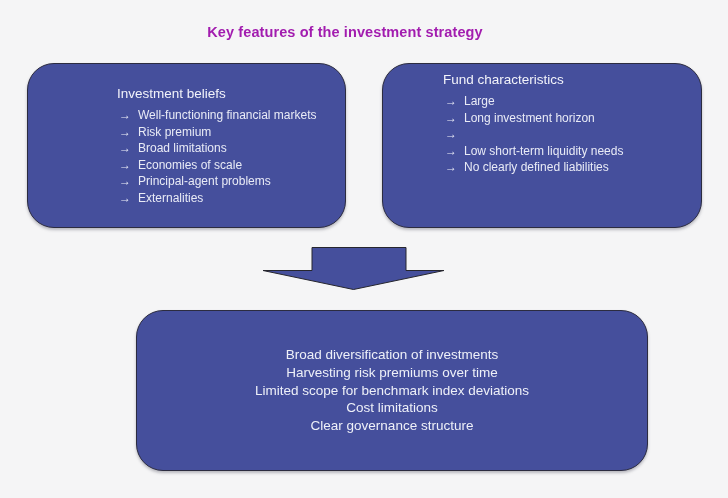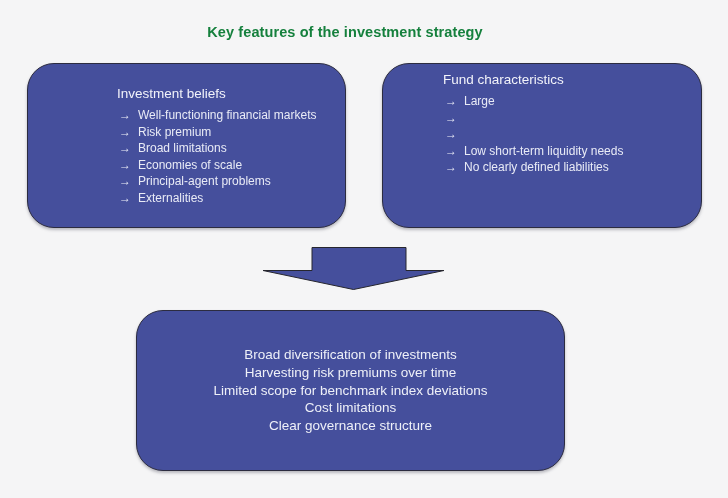--- a/index.html
+++ b/index.html
@@ -16,21 +16,21 @@
     overflow: hidden;
   }
   .diagram-title {
     position: absolute;
     top: 24px;
     left: 0;
     width: 690px;
     text-align: center;
     font-size: 14.5px;
     font-weight: 600;
-    color: #15803d;
+    color: #a21caf;
     letter-spacing: 0.1px;
   }
   .box {
     position: absolute;
     background: #454f9c;
     border: 1px solid #2c2c40;
     border-radius: 27px;
     box-sizing: border-box;
     box-shadow: 0 2px 3px rgba(70, 70, 85, 0.35);
     color: #eceef7;
@@ -79,21 +79,21 @@
     position: absolute;
     left: 262px;
     top: 247px;
     width: 183px;
     height: 44px;
     display: block;
   }
   .box-bottom {
     left: 136px;
     top: 310px;
-    width: 429px;
+    width: 512px;
     height: 161px;
     display: flex;
     flex-direction: column;
     justify-content: center;
     align-items: center;
     text-align: left;
   }
   .outcome-line {
     font-size: 13.5px;
     line-height: 17.7px;
@@ -139,20 +139,21 @@
 
   <section class="box box-top-right">
     <h2 class="box-heading">Fund characteristics</h2>
     <ul class="bullet-list">
       <li>
         <span class="bullet-arrow">→</span>
         <span>Large</span>
       </li>
       <li>
         <span class="bullet-arrow">→</span>
+        <span>Long investment horizon</span>
       </li>
       <li>
         <span class="bullet-arrow">→</span>
       </li>
       <li>
         <span class="bullet-arrow">→</span>
         <span>Low short-term liquidity needs</span>
       </li>
       <li>
         <span class="bullet-arrow">→</span>

